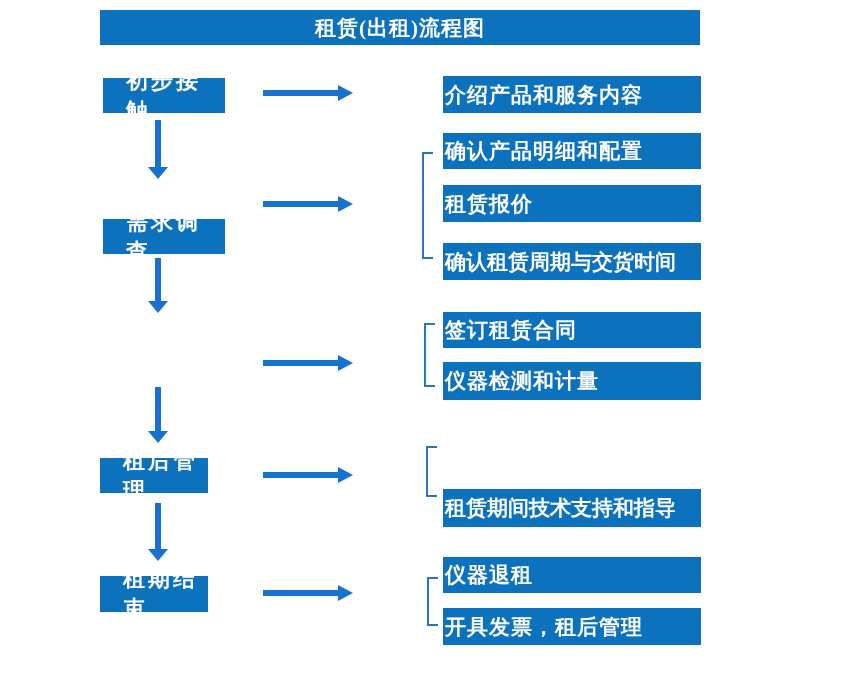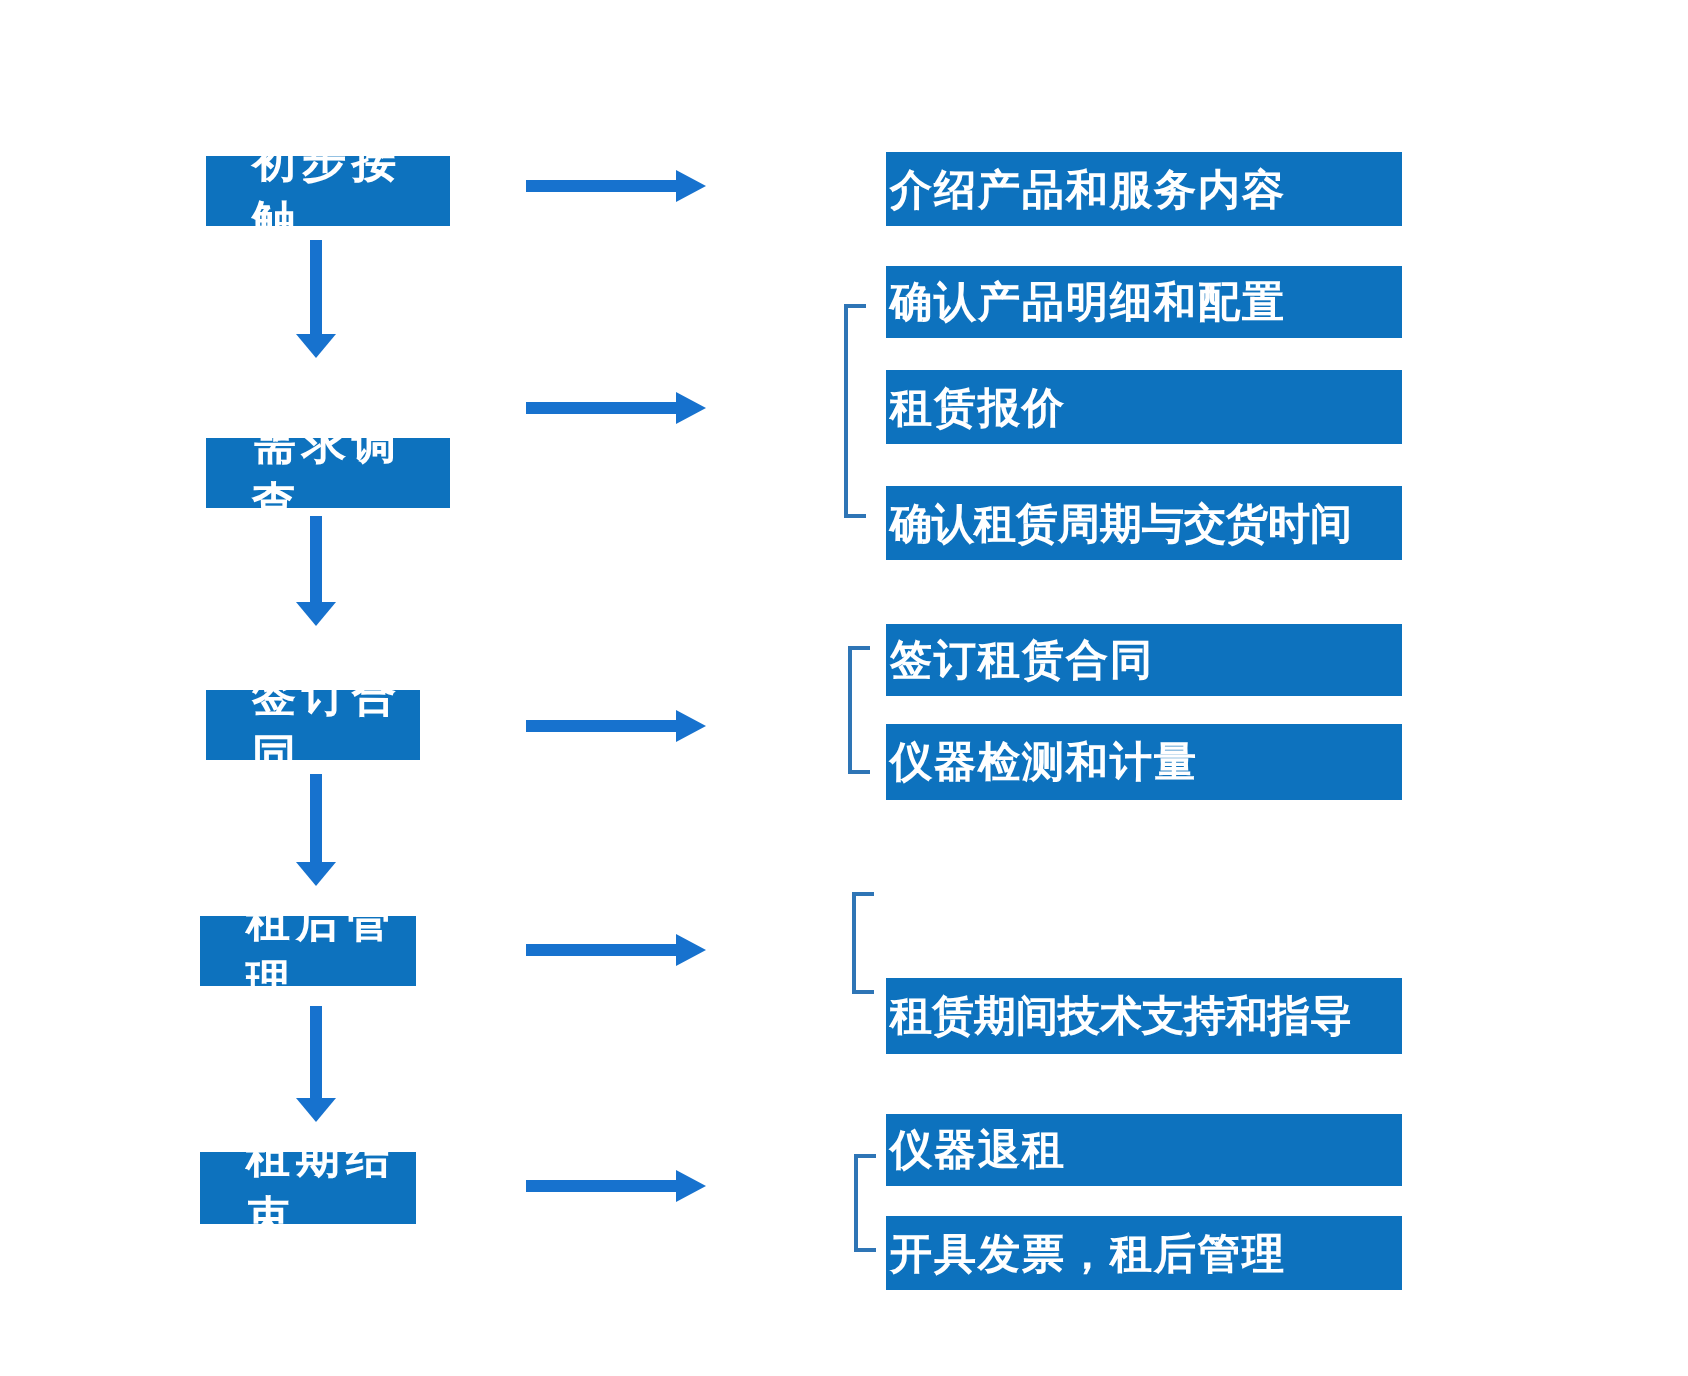--- a/index.html
+++ b/index.html
@@ -50,29 +50,29 @@
   .bracket{position:absolute;width:11px;
     border-left:2px solid var(--bracket-blue);
     border-top:2px solid var(--bracket-blue);
     border-bottom:2px solid var(--bracket-blue);}
 </style>
 </head>
 <body>
 
 <div class="canvas">
 
+  <div class="title-bar">
+    <span>租赁(出租)流程图</span>
+  </div>
 
   <div class="step-box" style="left:103px;top:78px;width:122px;height:35px;">
     <span>初步接触</span>
   </div>
   <div class="step-box" style="left:103px;top:187px;width:122px;height:35px;margin-top:32px;">
     <span>需求调查</span>
-  </div>
-  <div class="step-box" style="left:103px;top:345px;width:107px;height:35px;">
-    <span>签订合同</span>
   </div>
   <div class="step-box" style="left:100px;top:458px;width:108px;height:35px;">
     <span>租后管理</span>
   </div>
   <div class="step-box" style="left:100px;top:576px;width:108px;height:36px;">
     <span>租期结束</span>
   </div>
 
   <div class="v-arrow" style="top:120px;height:59px;">
     <div class="shaft"></div>

